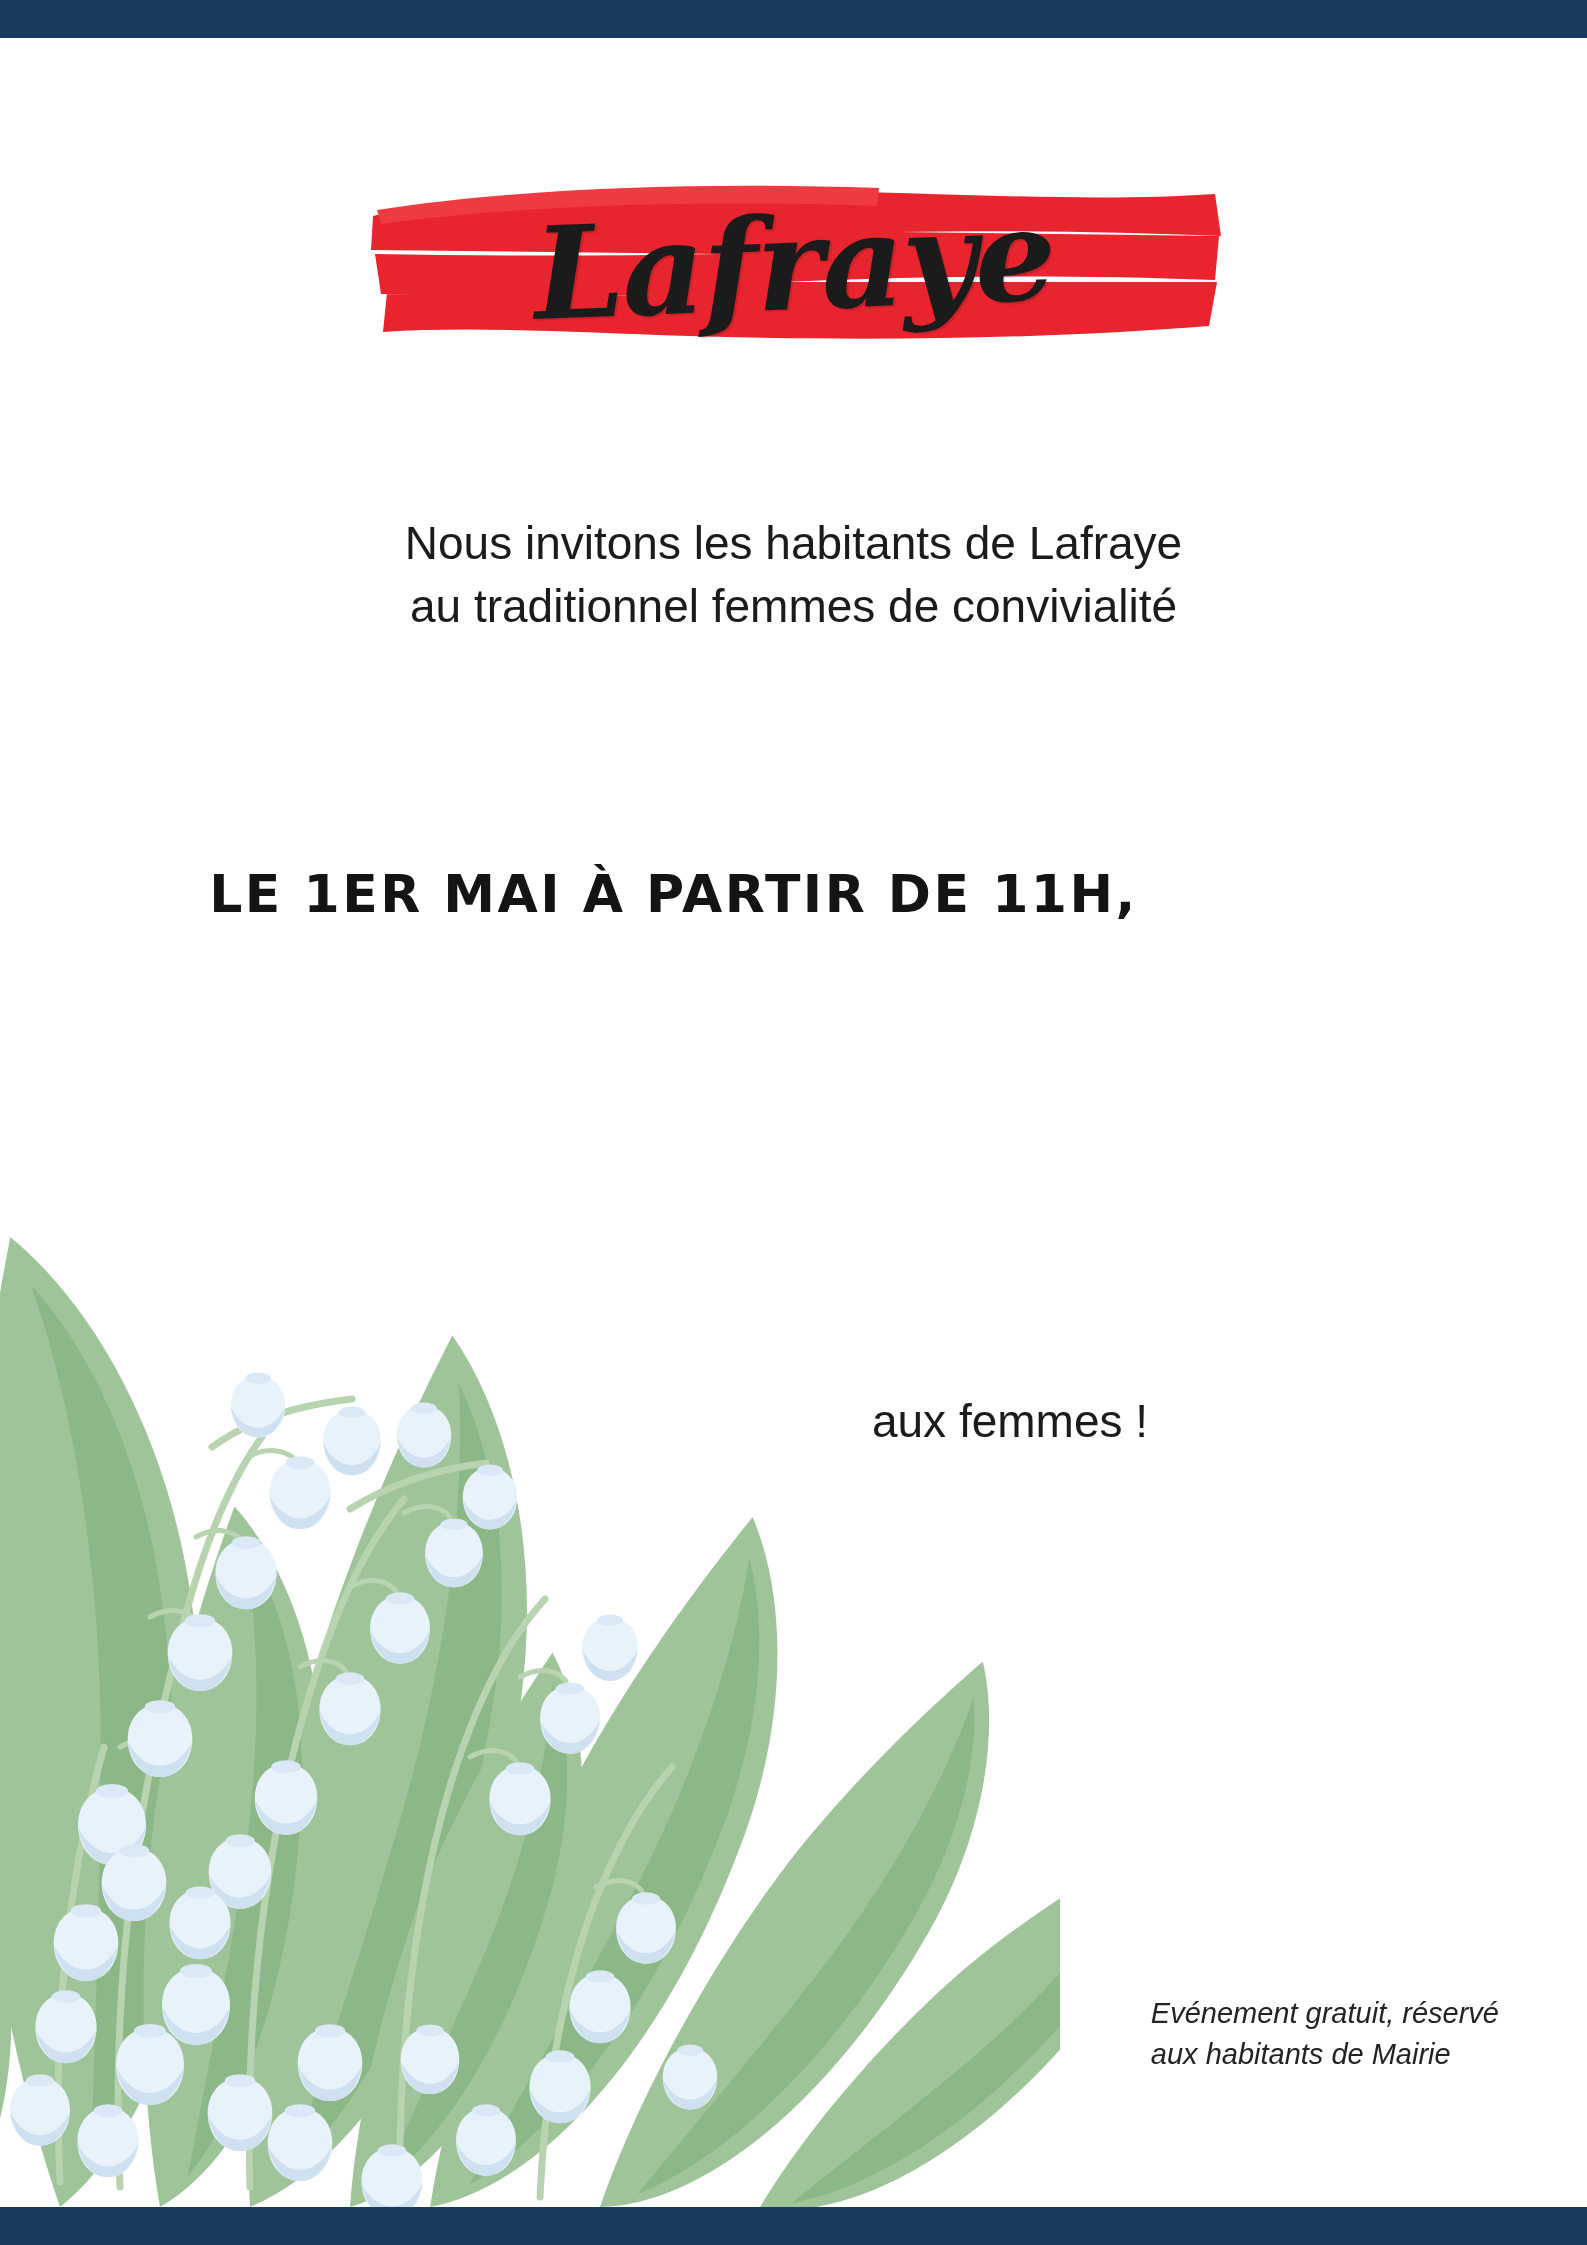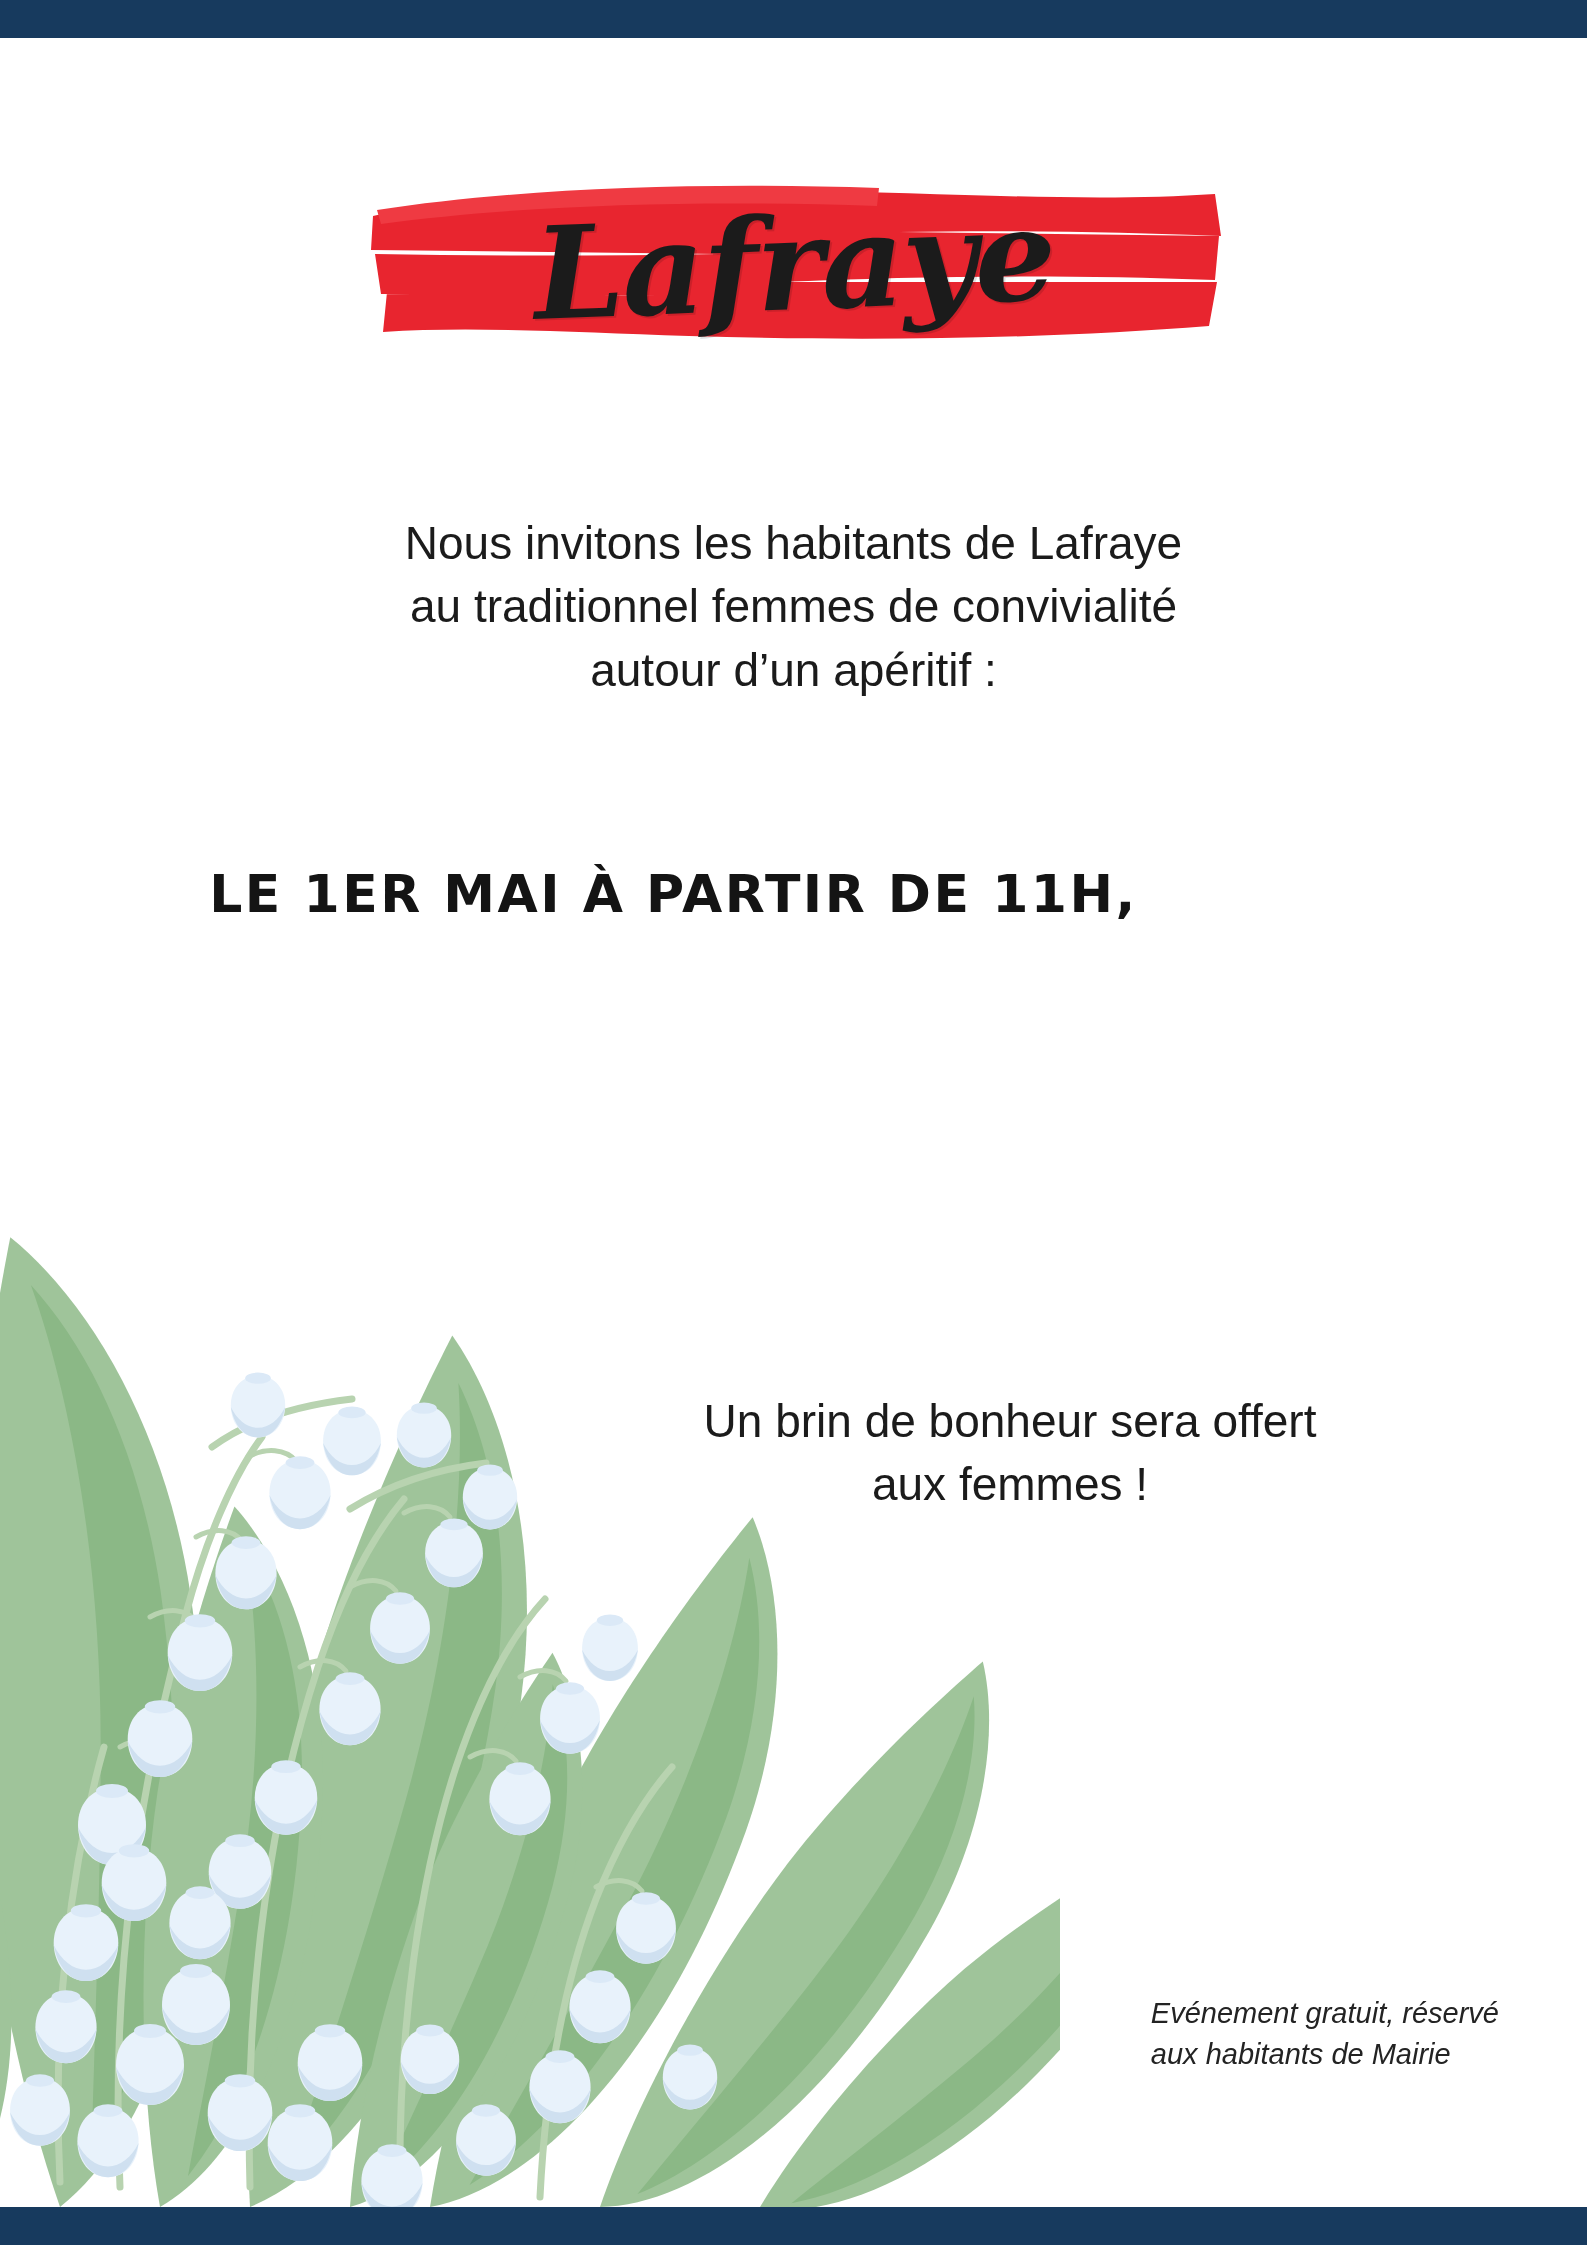--- a/index.html
+++ b/index.html
@@ -143,29 +143,27 @@
       <path d="M14,40 C120,16 260,10 430,14 C600,18 740,26 856,18 L862,60 C760,56 660,54 540,56 L860,60 L856,104 C700,98 560,100 420,106 L858,106 L850,150 C700,162 520,166 330,160 C210,156 110,150 24,156 L28,116 C120,118 210,120 300,120 L22,118 L16,78 C120,80 240,80 360,78 L12,74 Z" fill="#e8252f"></path>
       <path d="M18,34 C160,12 340,6 520,12 L518,30 C350,24 170,28 22,48 Z" fill="#ef3a42"></path>
     </svg>
     <div class="brush-text">Lafraye</div>
   </div>
 </div>
 
 <div class="invite">
   <span class="line">Nous invitons les habitants de Lafraye</span>
   <span class="line">au traditionnel femmes de convivialité</span>
-  <span class="line">autour d’un apéritif :</span>
 </div>
 
 <div class="headline">
   <span class="line">Le 1er Mai à partir de 11h,</span>
 </div>
 
 <div class="offer">
-  <span class="line">Un brin de bonheur sera offert</span>
   <span class="line">aux femmes !</span>
 </div>
 
 <div class="footnote">
   <span class="line">Evénement gratuit, réservé</span>
   <span class="line">aux habitants de Mairie</span>
 </div>
 
 <div class="flowers">
   <svg viewBox="0 0 1060 1060" preserveAspectRatio="xMinYMax meet" aria-hidden="true">

